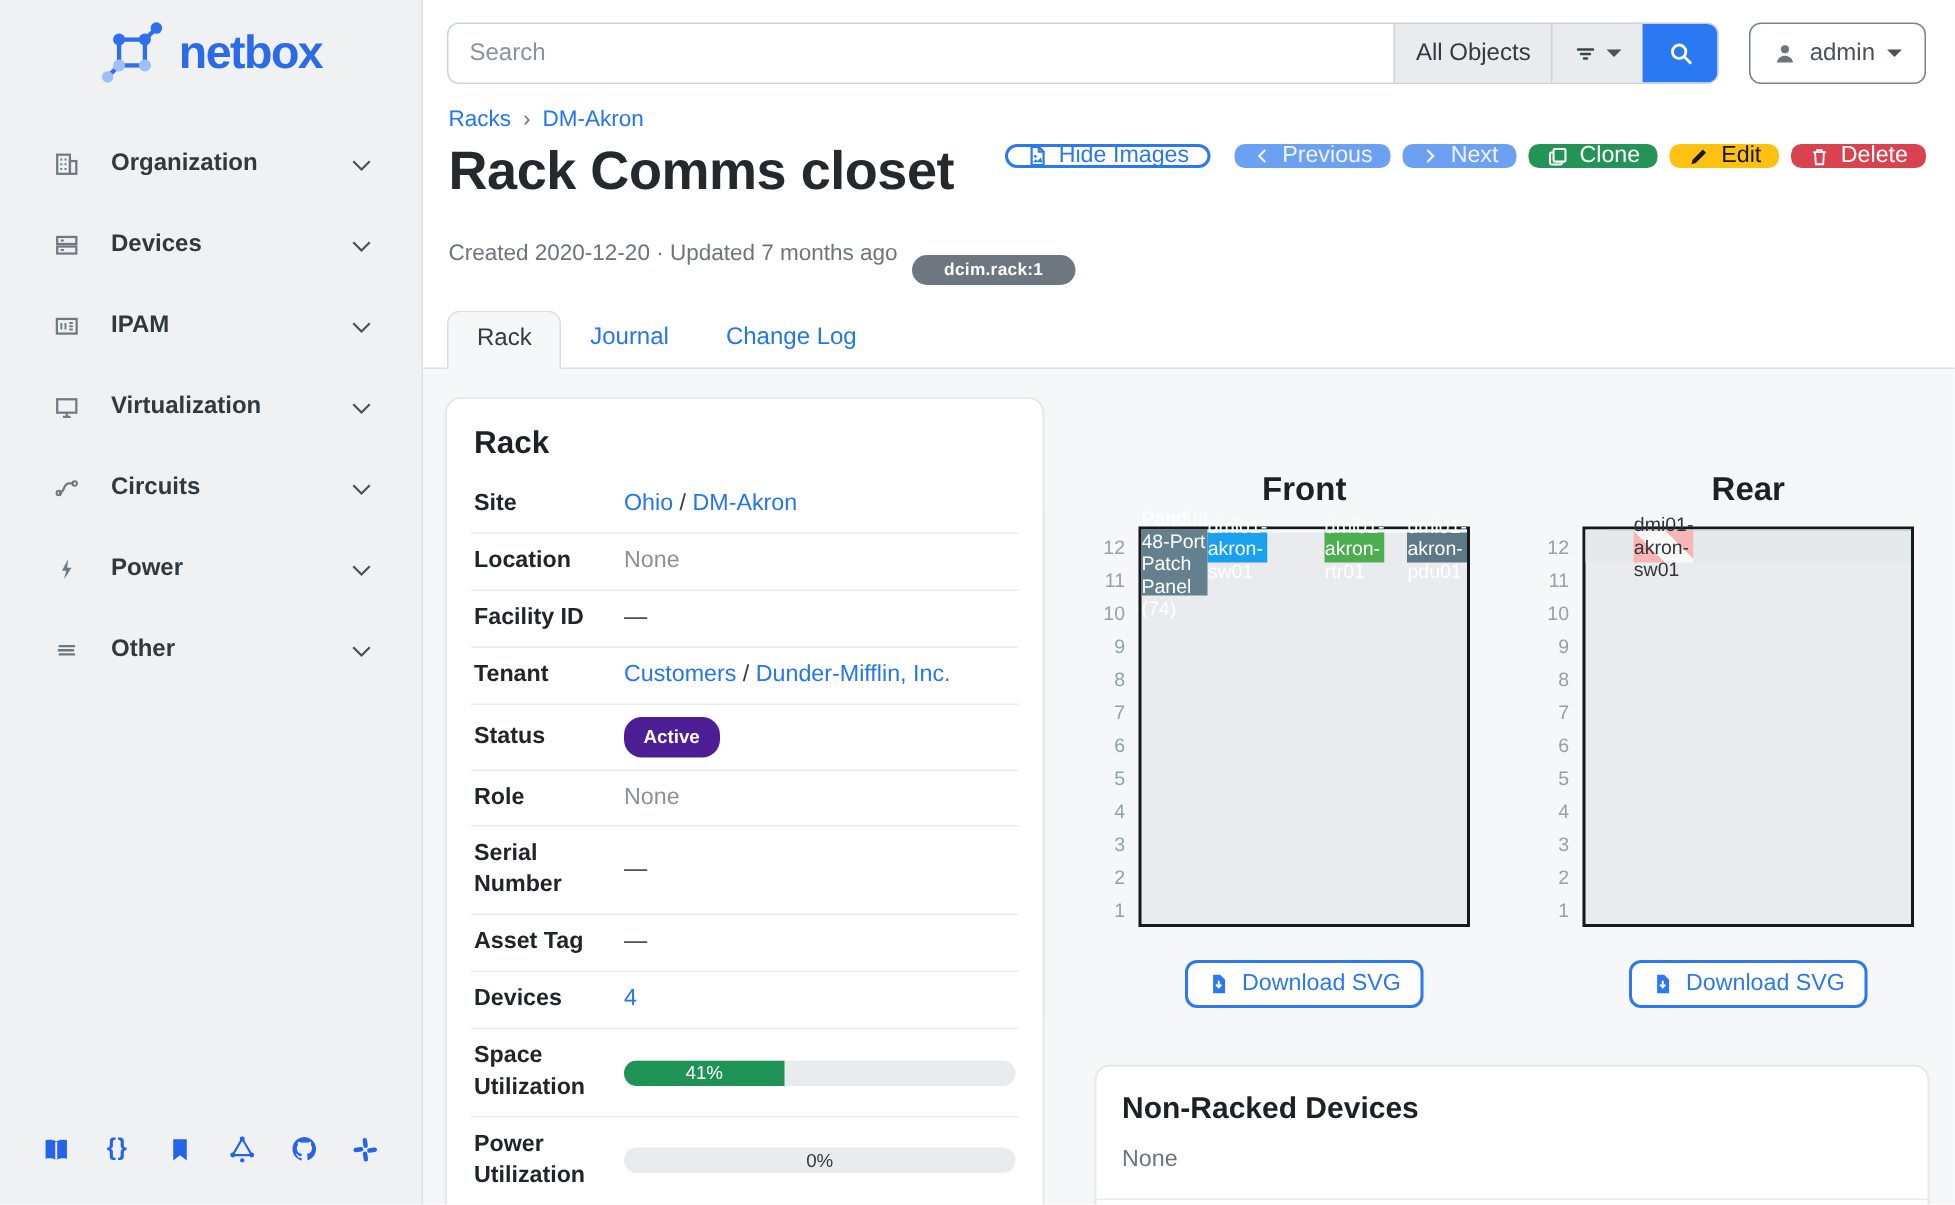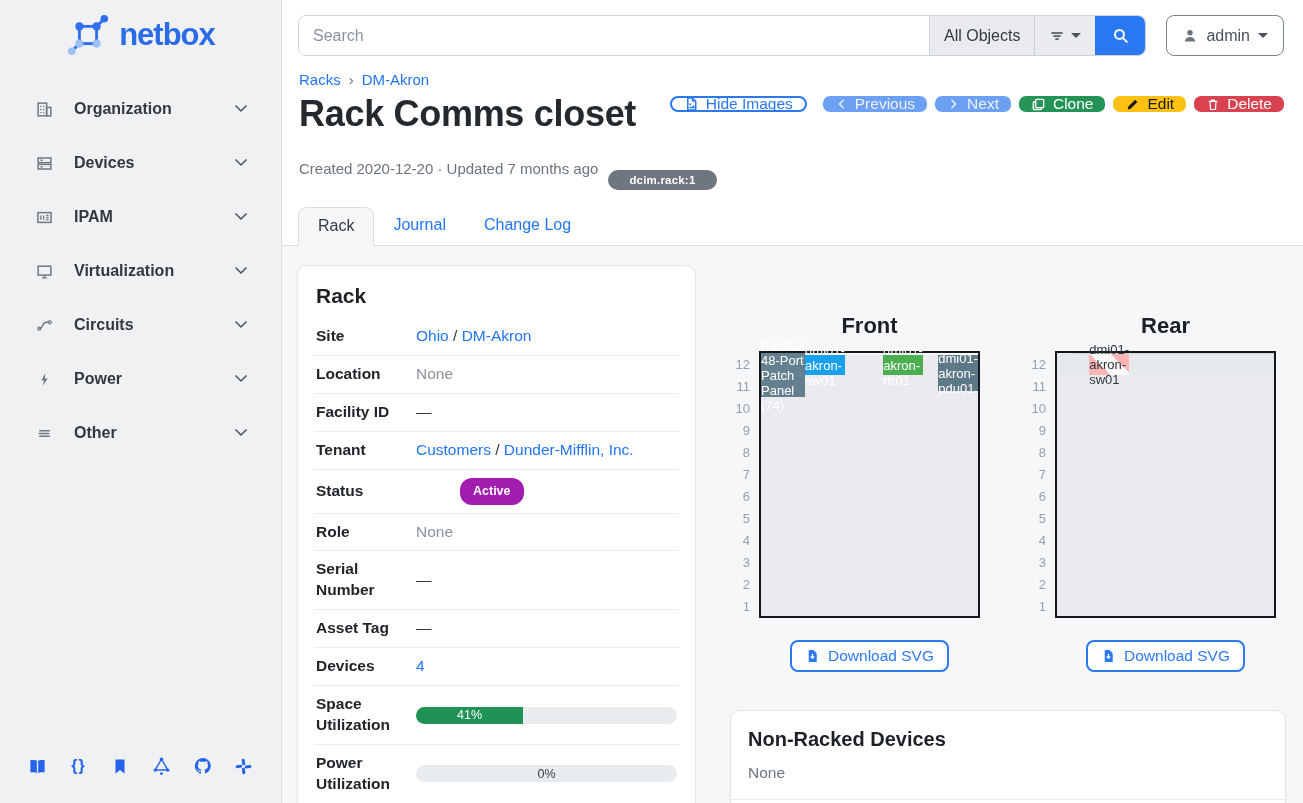--- a/index.html
+++ b/index.html
@@ -5,21 +5,21 @@
   * { box-sizing: border-box; margin: 0; padding: 0; }
   html,body { width:1303px; height:803px; overflow:hidden; }
   body { font-family:"Liberation Sans", sans-serif; background:#fff; color:#212529; }
   .app { display:flex; width:1303px; height:803px; }
 
   
   .sidebar { width:282px; flex-shrink:0; background:#f0f1f3; border-right:1px solid #dcdfe3; display:flex; flex-direction:column; }
   .logo { display:flex; align-items:center; justify-content:center; gap:9px; padding:14px 0 6px; }
   .logo-text { font-size:31px; font-weight:700; color:#2b6ce6; letter-spacing:-1px; }
   .nav { margin-top:20px; flex:1; }
-  .nav-item { display:flex; align-items:flex-start; padding:18px 10px 18px 12px; margin:0 22px 0 24px; cursor:pointer; border-radius:6px; }
+  .nav-item { display:flex; align-items:flex-end; padding:18px 10px 18px 12px; margin:0 22px 0 24px; cursor:pointer; border-radius:6px; }
   .nav-icon { width:21px; height:18px; color:#707880; margin-right:17px; display:flex; align-items:center; }
   .nav-label { flex:1; font-size:16px; font-weight:700; color:#32383e; }
   .nav-chevron { color:#4a5158; display:flex; }
   .sidebar-footer { display:flex; justify-content:space-between; padding:0 26px 26px; }
   .foot-icon { color:#2563eb; width:22px; height:22px; display:flex; align-items:center; justify-content:center; cursor:pointer; font-weight:700; font-size:17px; }
 
   
   .main { flex:1; display:flex; flex-direction:column; background:#fff; }
 
   .topbar { display:flex; align-items:center; gap:20px; padding:15px 20px 0 16px; }
@@ -394,21 +394,21 @@
               <div class="info-row">
                 <div class="info-label">Facility ID</div>
                 <div class="info-value">—</div>
               </div>
               <div class="info-row">
                 <div class="info-label">Tenant</div>
                 <div class="info-value"><a>Customers</a> / <a>Dunder-Mifflin, Inc.</a></div>
               </div>
               <div class="info-row">
                 <div class="info-label">Status</div>
-                <div class="info-value"><span class="status-badge" style="background: #a21caf; margin-left: 44px;">Active</span></div>
+                <div class="info-value"><span class="status-badge" style="background: #4c1d95;">Active</span></div>
               </div>
               <div class="info-row">
                 <div class="info-label">Role</div>
                 <div class="info-value val-muted">None</div>
               </div>
               <div class="info-row">
                 <div class="info-label">Serial Number</div>
                 <div class="info-value">—</div>
               </div>
               <div class="info-row">
@@ -463,21 +463,21 @@
                   <div class="unit device" style="height: 44px; background: rgb(100, 128, 142); color: rgb(255, 255, 255);">Panduit 48-Port Patch Panel (74)</div>
                   <div class="unit device" style="height: 22px; background: rgb(25, 160, 238); color: rgb(255, 255, 255);">dmi01-akron-sw01</div>
                   <div class="unit empty-front"></div>
                   <div class="unit empty-front"></div>
                   <div class="unit empty-front"></div>
                   <div class="unit empty-front"></div>
                   <div class="unit empty-front"></div>
                   <div class="unit device" style="height: 22px; background: rgb(76, 174, 80); color: rgb(255, 255, 255);">dmi01-akron-rtr01</div>
                   <div class="unit empty-front"></div>
                   <div class="unit empty-front"></div>
-                  <div class="unit device" style="height: 38px; background: rgb(93, 120, 134); color: rgb(255, 255, 255);">dmi01-akron-pdu01</div>
+                  <div class="unit device" style="height: 22px; background: rgb(93, 120, 134); color: rgb(255, 255, 255);">dmi01-akron-pdu01</div>
                 </div>
               </div>
               <div class="dl-row">
                 <button class="btn-dl">
                   <span>
                     <svg width="15" height="16" viewBox="0 0 16 16">
                       <path d="M4 1.5h5l3.5 3.5v9.5H4z" fill="currentColor"></path>
                       <path d="M8 5.6v4.6M6.1 8.4 8 10.4l1.9-2" fill="none" stroke="#fff" stroke-width="1.4"></path>
                     </svg>
                   </span>

